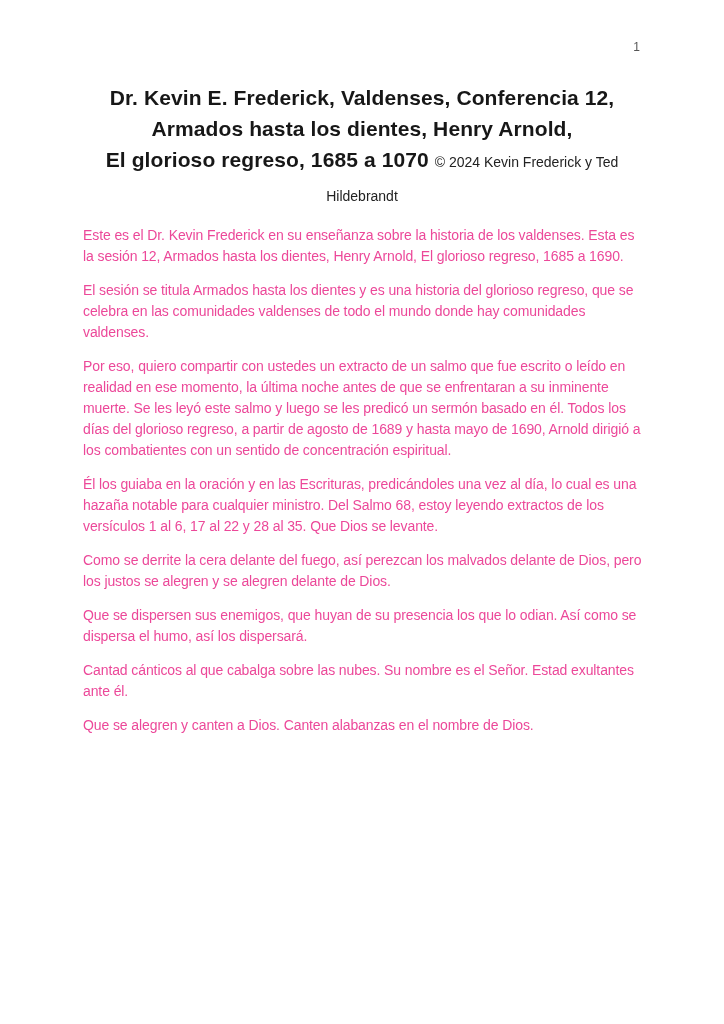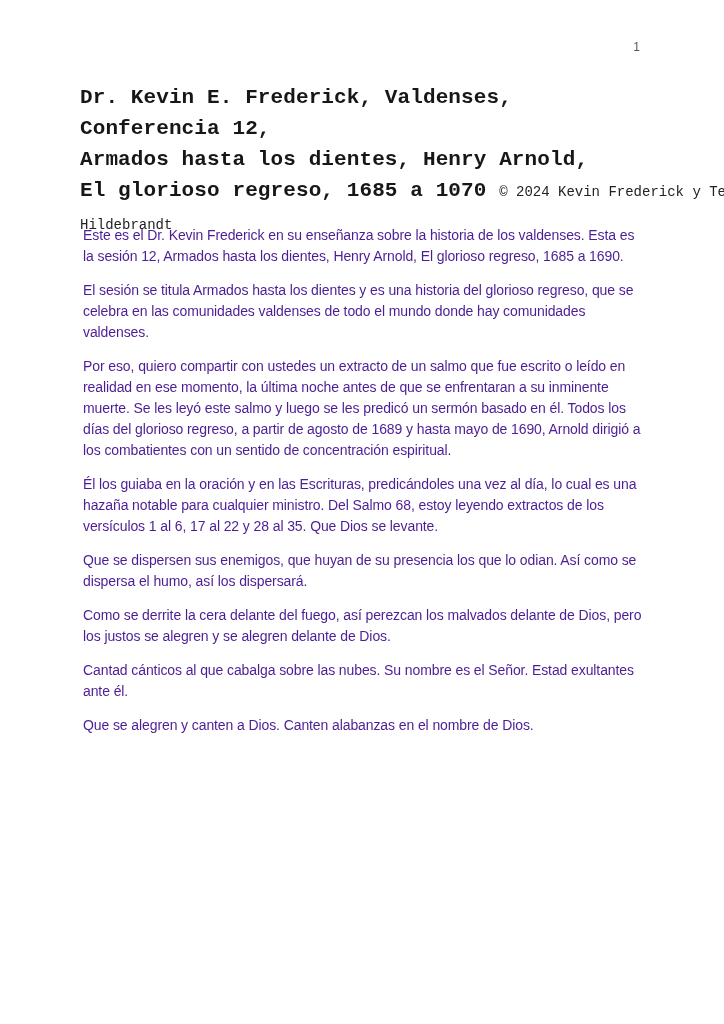--- a/index.html
+++ b/index.html
@@ -21,46 +21,46 @@
     top: 40px;
     right: 84px;
     font-size: 12px;
     color: #555555;
   }
   .title-block {
     position: absolute;
     top: 82px;
     left: 80px;
     width: 564px;
+    text-align: center;
     font-size: 21px;
     font-weight: bold;
     line-height: 31px;
     color: #171717;
     letter-spacing: 0.1px;
-    font-family: Liberation Mono, monospace;
   }
   .title-line3 {
     white-space: nowrap;
   }
   .title-reg {
     font-weight: 400;
     font-size: 14px;
     color: #222222;
     letter-spacing: 0;
     margin-top: 21px;
   }
   .content {
     position: absolute;
     top: 225px;
     left: 83px;
     width: 560px;
     font-size: 14px;
     line-height: 21px;
     letter-spacing: -0.1px;
-    color: #4c1d95;
+    color: #ec4899;
   }
   .content p {
     margin: 0 0 13px 0;
   }
 </style>
 </head>
 <body>
 
 <div class="page">
 
@@ -71,19 +71,19 @@
     <span>Armados hasta los dientes, Henry Arnold,</span><br>
     <span class="title-line3"><span>El glorioso regreso, 1685 a 1070</span> <span class="title-reg">© 2024 Kevin Frederick y Ted</span></span><br>
     <span class="title-reg">Hildebrandt</span>
   </div>
 
   <div class="content">
     <p>Este es el Dr. Kevin Frederick en su enseñanza sobre la historia de los valdenses. Esta es la sesión 12, Armados hasta los dientes, Henry Arnold, El glorioso regreso, 1685 a 1690.</p>
     <p>El sesión se titula Armados hasta los dientes y es una historia del glorioso regreso, que se celebra en las comunidades valdenses de todo el mundo donde hay comunidades valdenses.</p>
     <p>Por eso, quiero compartir con ustedes un extracto de un salmo que fue escrito o leído en realidad en ese momento, la última noche antes de que se enfrentaran a su inminente muerte. Se les leyó este salmo y luego se les predicó un sermón basado en él. Todos los días del glorioso regreso, a partir de agosto de 1689 y hasta mayo de 1690, Arnold dirigió a los combatientes con un sentido de concentración espiritual.</p>
     <p>Él los guiaba en la oración y en las Escrituras, predicándoles una vez al día, lo cual es una hazaña notable para cualquier ministro. Del Salmo 68, estoy leyendo extractos de los versículos 1 al 6, 17 al 22 y 28 al 35. Que Dios se levante.</p>
+    <p>Como se derrite la cera delante del fuego, así perezcan los malvados delante de Dios, pero los justos se alegren y se alegren delante de Dios.</p>
     <p>Que se dispersen sus enemigos, que huyan de su presencia los que lo odian. Así como se dispersa el humo, así los dispersará.</p>
-    <p>Como se derrite la cera delante del fuego, así perezcan los malvados delante de Dios, pero los justos se alegren y se alegren delante de Dios.</p>
     <p>Cantad cánticos al que cabalga sobre las nubes. Su nombre es el Señor. Estad exultantes ante él.</p>
     <p>Que se alegren y canten a Dios. Canten alabanzas en el nombre de Dios.</p>
   </div>
 
 </div>
 
 </body></html>

